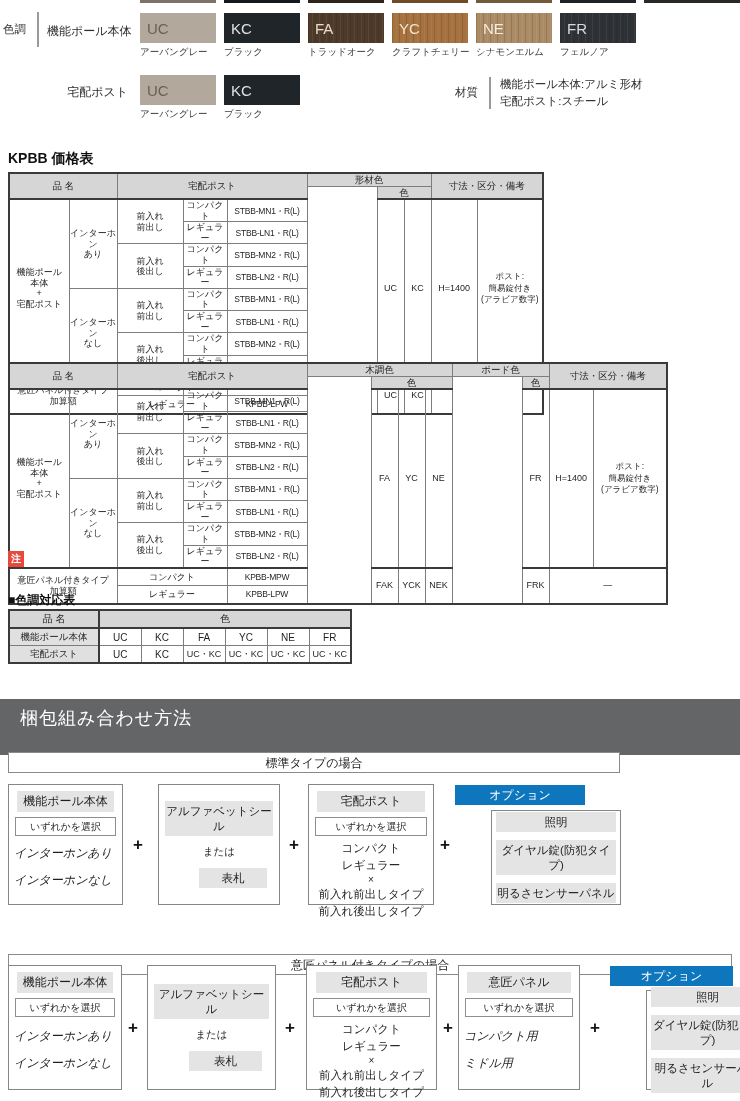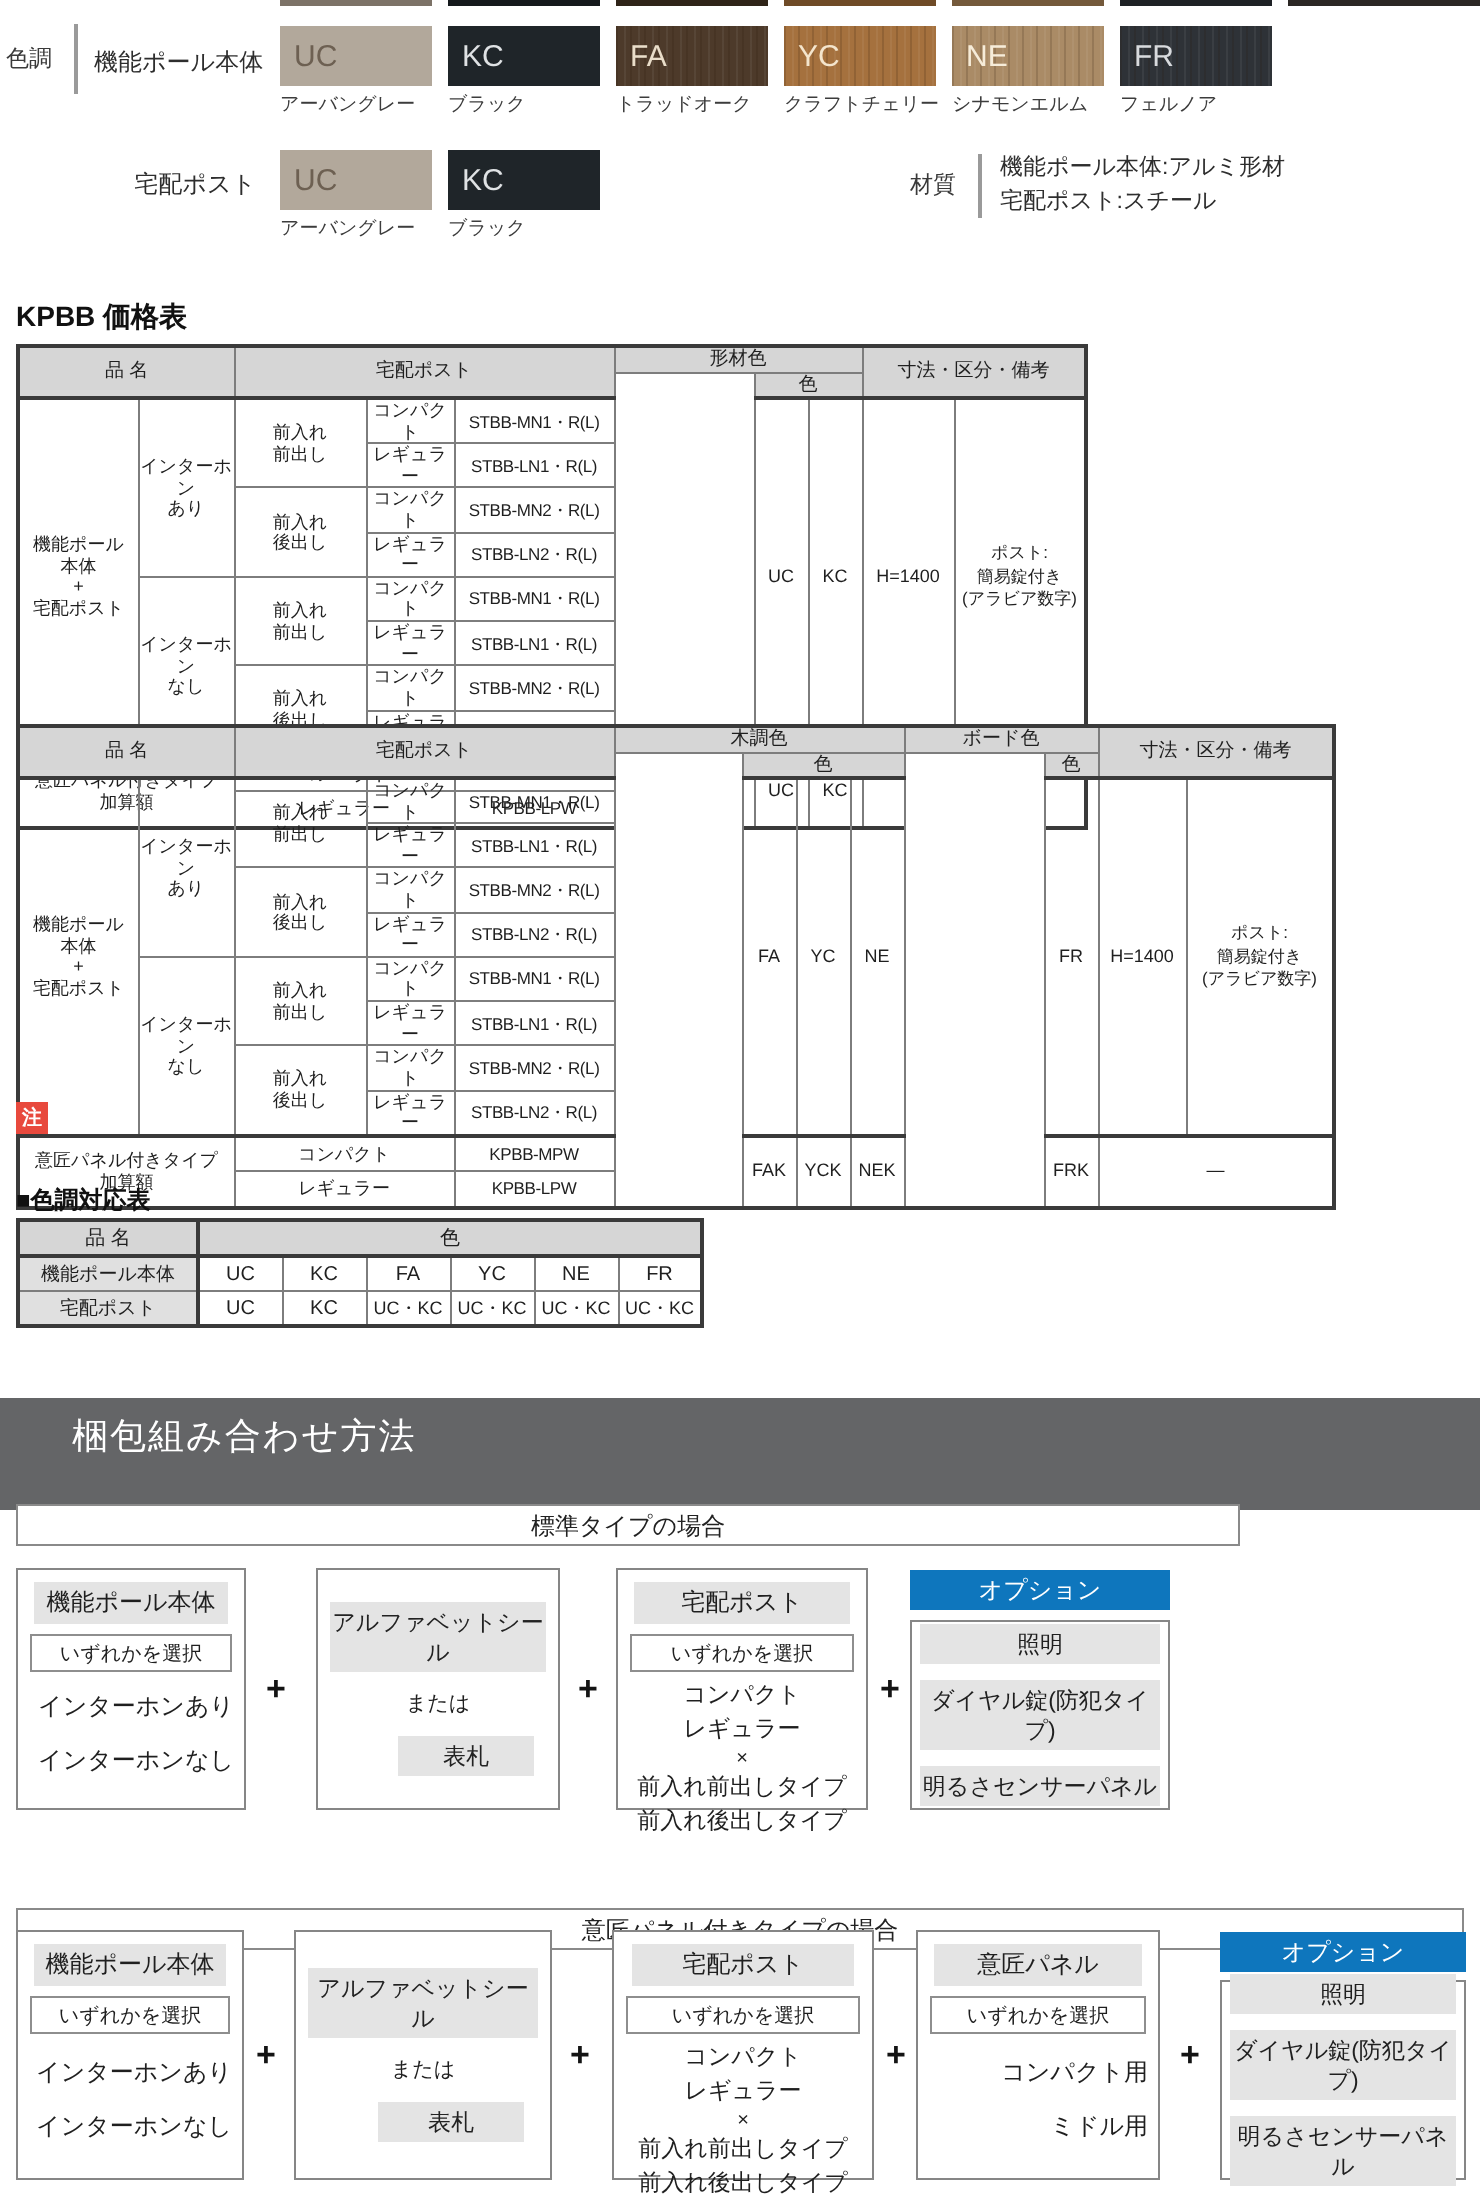--- a/index.html
+++ b/index.html
@@ -41,35 +41,35 @@
   
   .corr-title{font-size:12px;font-weight:bold;color:#111;}
   .ctable{border:2px solid #3a3a3a;}
   .ctable th,.ctable td{border:1px solid #7d7d7d;text-align:center;font-weight:normal;font-size:10px;color:#1f1f1f;height:16px;padding:0;}
   .ctable th{background:#d6d6d6;}
   .ctable .rowlab{background:#e0e0e0;font-size:9.5px;border-right:2px solid #3a3a3a;}
   .ctable .nh{border-right:2px solid #3a3a3a;}
   .ctable .small{font-size:9px;}
   .ctable .chb{border-bottom:2px solid #3a3a3a !important;}
   
-  .packing-bar{left:0;top:699px;width:740px;height:56px;color:#fff;font-size:18px;line-height:39px;padding-left:36px;box-sizing:border-box;letter-spacing:1px;}
+  .packing-bar{left:0;top:699px;width:740px;height:56px;color:#fff;font-size:18px;line-height:39px;padding-left:20px;box-sizing:border-box;letter-spacing:1px;}
   .band{height:21px;line-height:21px;text-align:center;font-size:12px;border:1px solid #8a8a8a;box-sizing:border-box;background:#fff;color:#222;}
   .fbox{box-sizing:border-box;border:1.5px solid #868686;background:#fff;display:flex;flex-direction:column;align-items:center;padding:6px 5px;}
   .chip{background:#e4e4e4;width:94%;text-align:center;font-size:12px;padding:2px 0;color:#1f1f1f;}
   .selchip{border:1px solid #8e8e8e;background:#fff;width:99%;box-sizing:border-box;text-align:center;font-size:10px;padding:1.5px 0;margin-top:5px;color:#1f1f1f;}
-  .fitems{flex:1;display:flex;flex-direction:column;justify-content:space-evenly;align-items:flex-end;width:100%;}
+  .fitems{flex:1;display:flex;flex-direction:column;justify-content:space-evenly;align-items:flex-start;width:100%;font-style:italic;}
   .fitem{font-size:12px;color:#1f1f1f;}
   .sealbox{justify-content:center;gap:9px;}
   .sealchip{background:#e4e4e4;width:98%;text-align:center;font-size:11.5px;padding:2.5px 0;}
   .sealchip.short{width:62%;margin-left:28px;}
   .ormid{font-size:10.5px;color:#1f1f1f;}
   .postlines{margin-top:4px;text-align:center;font-size:11.5px;line-height:16.5px;color:#1f1f1f;}
   .postlines .x{font-size:10px;line-height:13px;}
   .opt-header{color:#fff;text-align:center;font-size:12px;line-height:20px;box-sizing:border-box;}
-  .opt-box{box-sizing:border-box;border:1.5px solid #868686;background:#fff;display:flex;flex-direction:column;justify-content:center;align-items:center;gap:8px;}
+  .opt-box{box-sizing:border-box;border:1.5px solid #868686;background:#fff;display:flex;flex-direction:column;justify-content:center;align-items:center;gap:8px;margin-left:36px;}
   .optchip{background:#e4e4e4;width:94%;text-align:center;font-size:11.5px;padding:2.5px 0;color:#1f1f1f;}
   .plus{position:absolute;font-size:17px;font-weight:bold;color:#141414;}
 </style>
 </head>
 <body>
 
 <div id="canvas">
 
   <div id="strip">
     <div class="seg" style="background-color: rgb(124, 114, 103);"></div>

